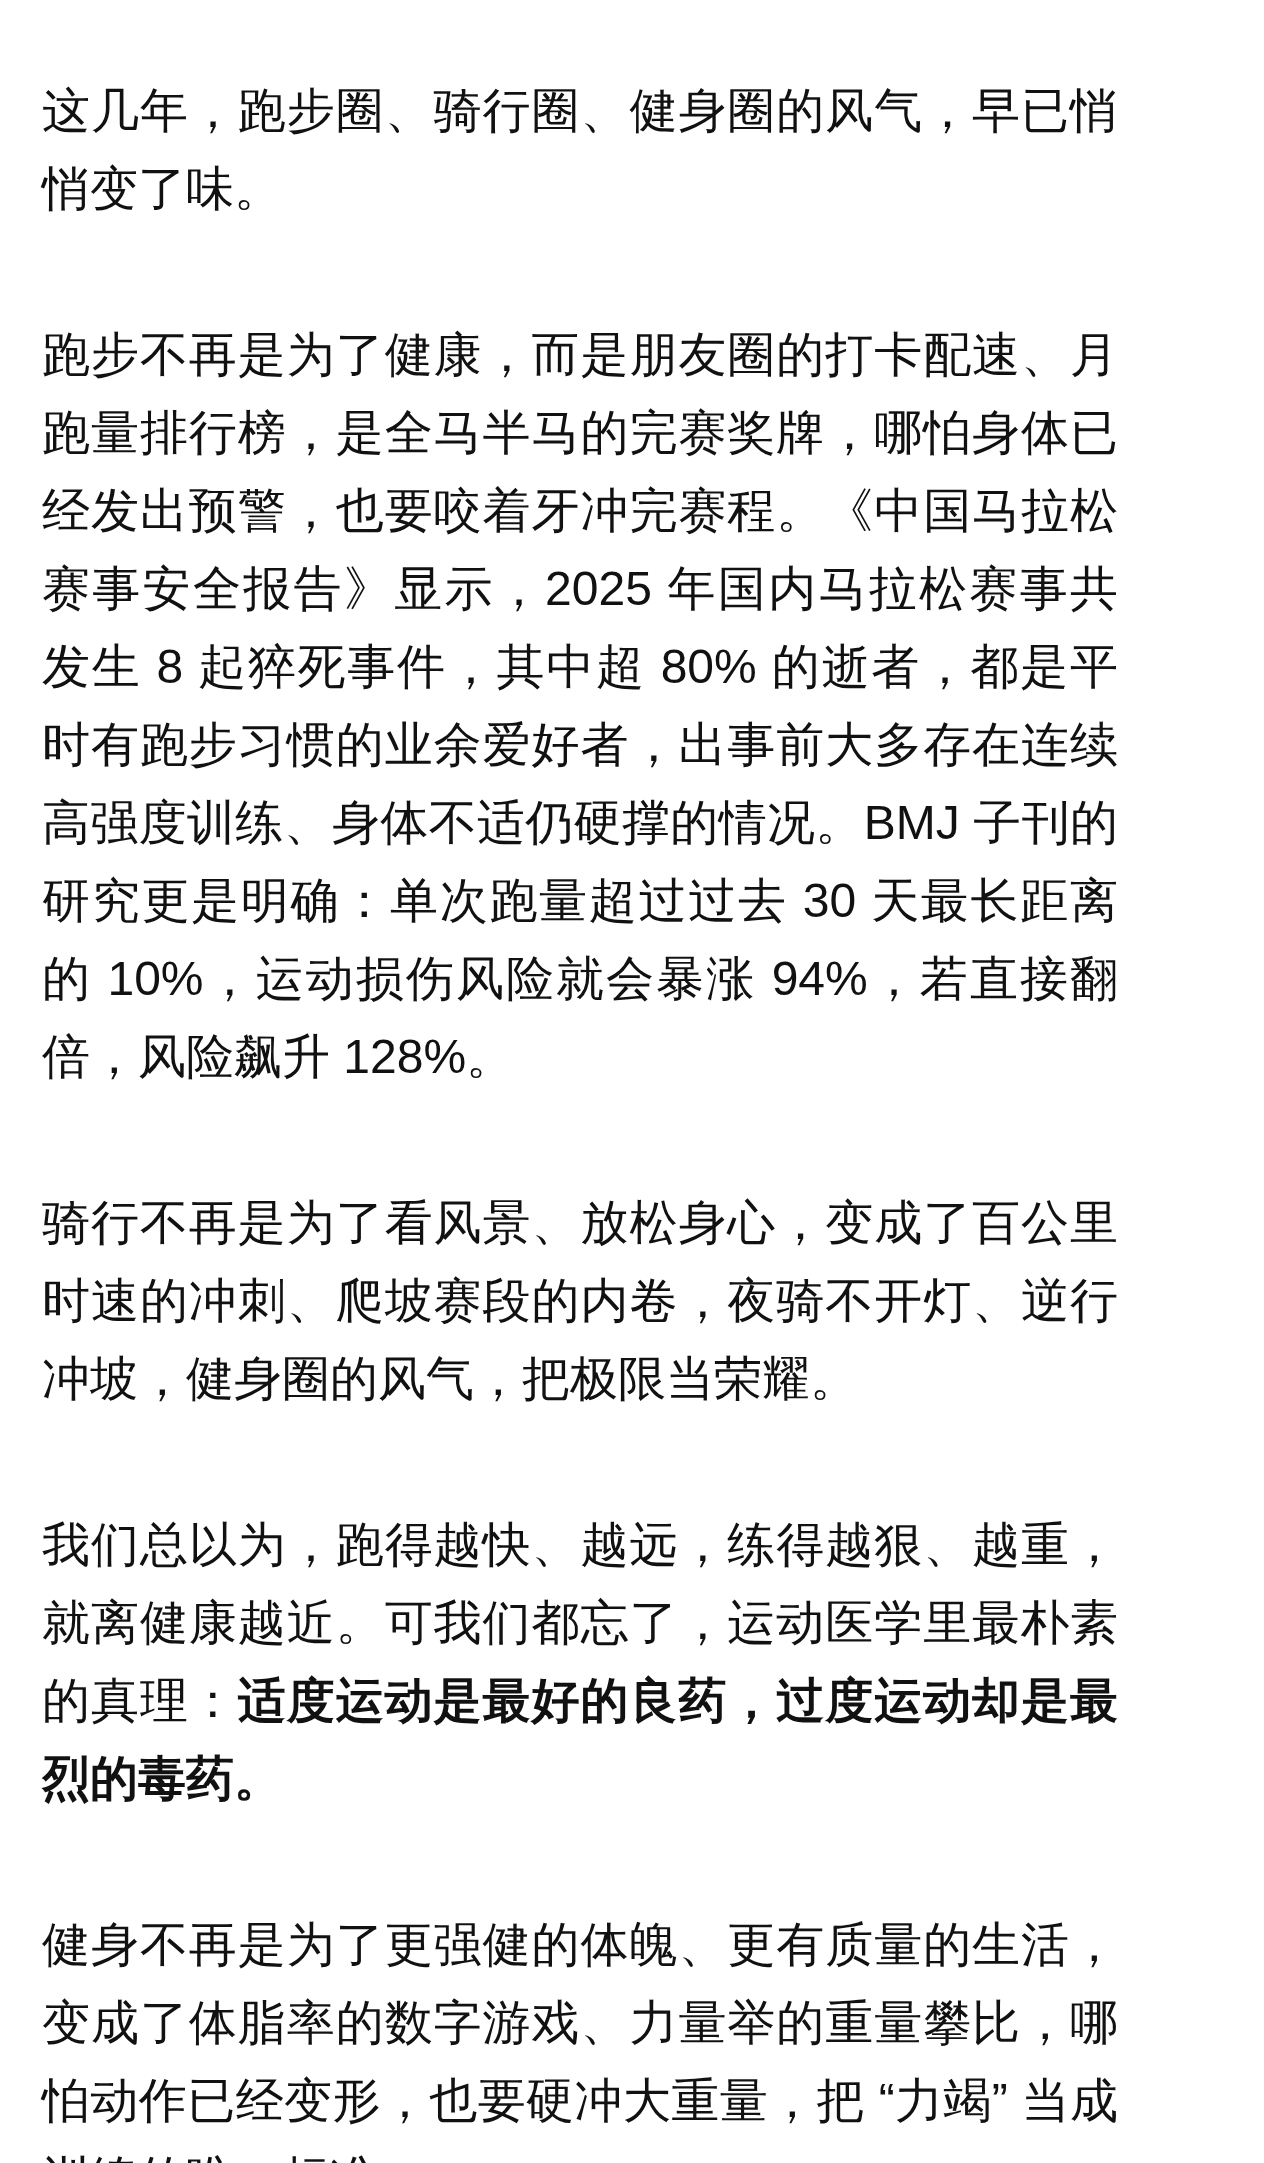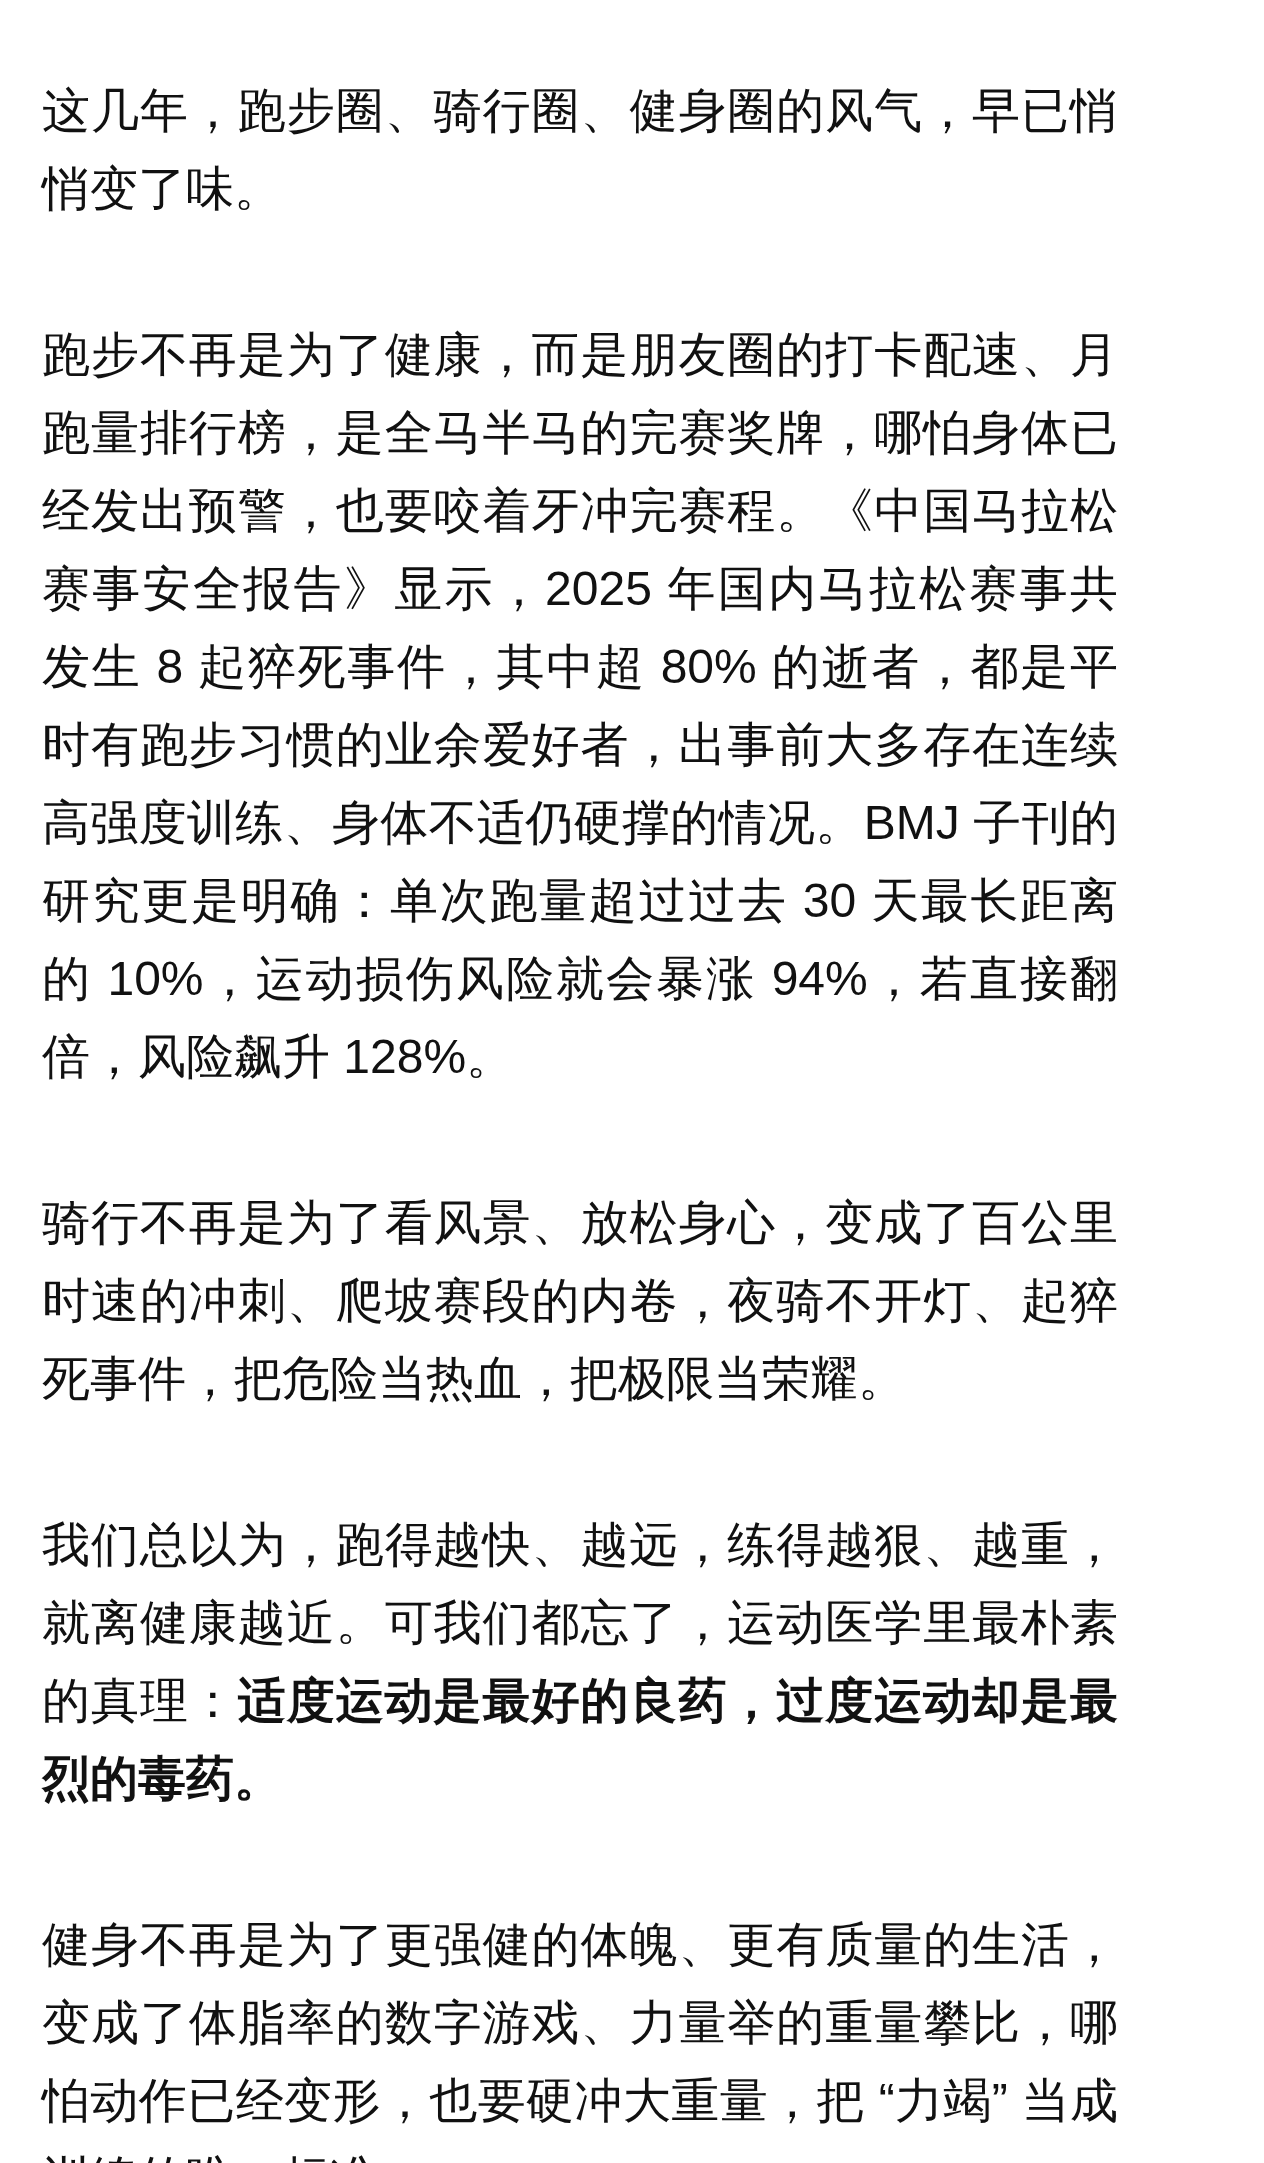--- a/index.html
+++ b/index.html
@@ -37,18 +37,18 @@
   }
 </style>
 </head>
 <body>
 
 <div class="article">
   <p class="para">这几年，跑步圈、骑行圈、健身圈的风气，早已悄悄变了味。</p>
 
   <p class="para">跑步不再是为了健康，而是朋友圈的打卡配速、月跑量排行榜，是全马半马的完赛奖牌，哪怕身体已经发出预警，也要咬着牙冲完赛程。《中国马拉松赛事安全报告》显示，2025 年国内马拉松赛事共发生 8 起猝死事件，其中超 80% 的逝者，都是平时有跑步习惯的业余爱好者，出事前大多存在连续高强度训练、身体不适仍硬撑的情况。BMJ 子刊的研究更是明确：单次跑量超过过去 30 天最长距离的 10%，运动损伤风险就会暴涨 94%，若直接翻倍，风险飙升 128%。</p>
 
-  <p class="para">骑行不再是为了看风景、放松身心，变成了百公里时速的冲刺、爬坡赛段的内卷，夜骑不开灯、起猝死事件，把危险当热血，把极限当荣耀。</p>
+  <p class="para">骑行不再是为了看风景、放松身心，变成了百公里时速的冲刺、爬坡赛段的内卷，夜骑不开灯、逆行冲坡，健身圈的风气，把极限当荣耀。</p>
 
   <p class="para"><span>我们总以为，跑得越快、越远，练得越狠、越重，就离健康越近。可我们都忘了，运动医学里最朴素的真理：</span><strong>适度运动是最好的良药，过度运动却是最烈的毒药。</strong></p>
 
   <p class="para">健身不再是为了更强健的体魄、更有质量的生活，变成了体脂率的数字游戏、力量举的重量攀比，哪怕动作已经变形，也要硬冲大重量，把 “力竭” 当成训练的唯一标准。</p>
 </div>
 
 </body></html>

